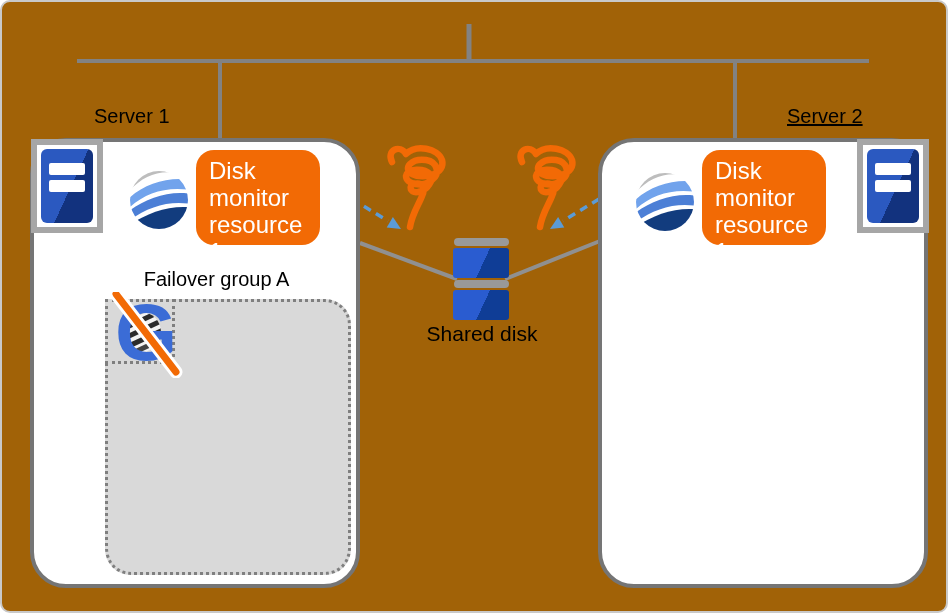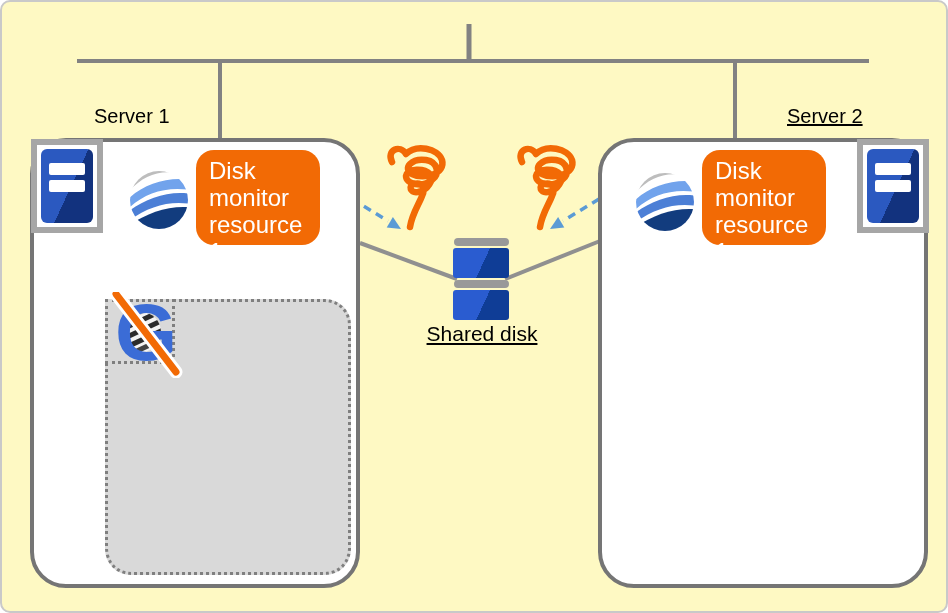--- a/index.html
+++ b/index.html
@@ -1,19 +1,19 @@
 <!DOCTYPE html>
 <html style="--orange: #F26A05; --line-gray: #828282; --box-border: #757575; --arrow-blue: #5B9BD5; --disk-blue-light: #2A5CD0; --disk-blue-dark: #0F3D96; --cap-gray: #999999; --group-fill: #D9D9D9; --dotted-border: #7F7F7F; --frame-gray: #A6A6A6; --tower-blue-light: #2B59C0; --tower-blue-dark: #12327E; --g-blue: #3B6CD6; --logo-gray: #BDBDBD; --logo-blue-light: #71A3EC; --logo-blue-mid: #4C7FD6; --logo-blue-dark: #123C7E; --canvas-border: #C9C9C9;"><head>
 <meta charset="utf-8">
 <style>
   html,body{margin:0;padding:0;background:#fff;}
   .canvas{
     position:relative;width:948px;height:613px;box-sizing:border-box;
     border:2px solid var(--canvas-border,#c9c9c9);border-radius:10px;
-    background:#fef9c3;overflow:hidden;
+    background:#a16207;overflow:hidden;
     font-family:"Liberation Sans", sans-serif;
   }
   .wires{position:absolute;left:0;top:0;width:948px;height:613px;z-index:1;}
   .label{
     position:absolute;color:#000;font-size:20px;white-space:nowrap;z-index:6;
   }
   .server-box{
     position:absolute;box-sizing:border-box;width:330px;height:450px;
     border:4px solid var(--box-border,#757575);border-radius:36px;background:#fff;z-index:2;
   }
@@ -111,20 +111,21 @@
       <path d="M-6,68 L66,68 L66,38 C40,34 14,44 -6,60 Z" fill="var(--logo-blue-dark)"></path>
     </g>
   </svg>
 
   <div class="monitor-badge" style="left:194px;top:148px;">
     <span>Disk</span>
     <span>monitor</span>
     <span>resource 1</span>
   </div>
 
+  <div class="label t-center" style="left:112px;top:266px;width:205px;">Failover group A</div>
 
   <div class="group-area"></div>
   <div class="group-cell"></div>
 
   <svg class="gicon" viewBox="0 0 78 86">
     <defs>
         <clipPath id="gball">
           <circle cx="33" cy="40" r="20"></circle>
         </clipPath>
       </defs>
@@ -173,15 +174,15 @@
     <span>monitor</span>
     <span>resource 1</span>
   </div>
 
   <div>
     <div class="disk-cap" style="top:236px;"></div>
     <div class="disk-body" style="top:246px;"></div>
     <div class="disk-cap" style="top:278px;"></div>
     <div class="disk-body" style="top:288px;"></div>
   </div>
-  <div class="center-label" style="left:400px;top:320px;width:160px;text-decoration:underline;">Shared disk</div>
+  <div class="center-label" style="left:400px;top:320px;width:160px;">Shared disk</div>
 
 </div>
 
 </body></html>

